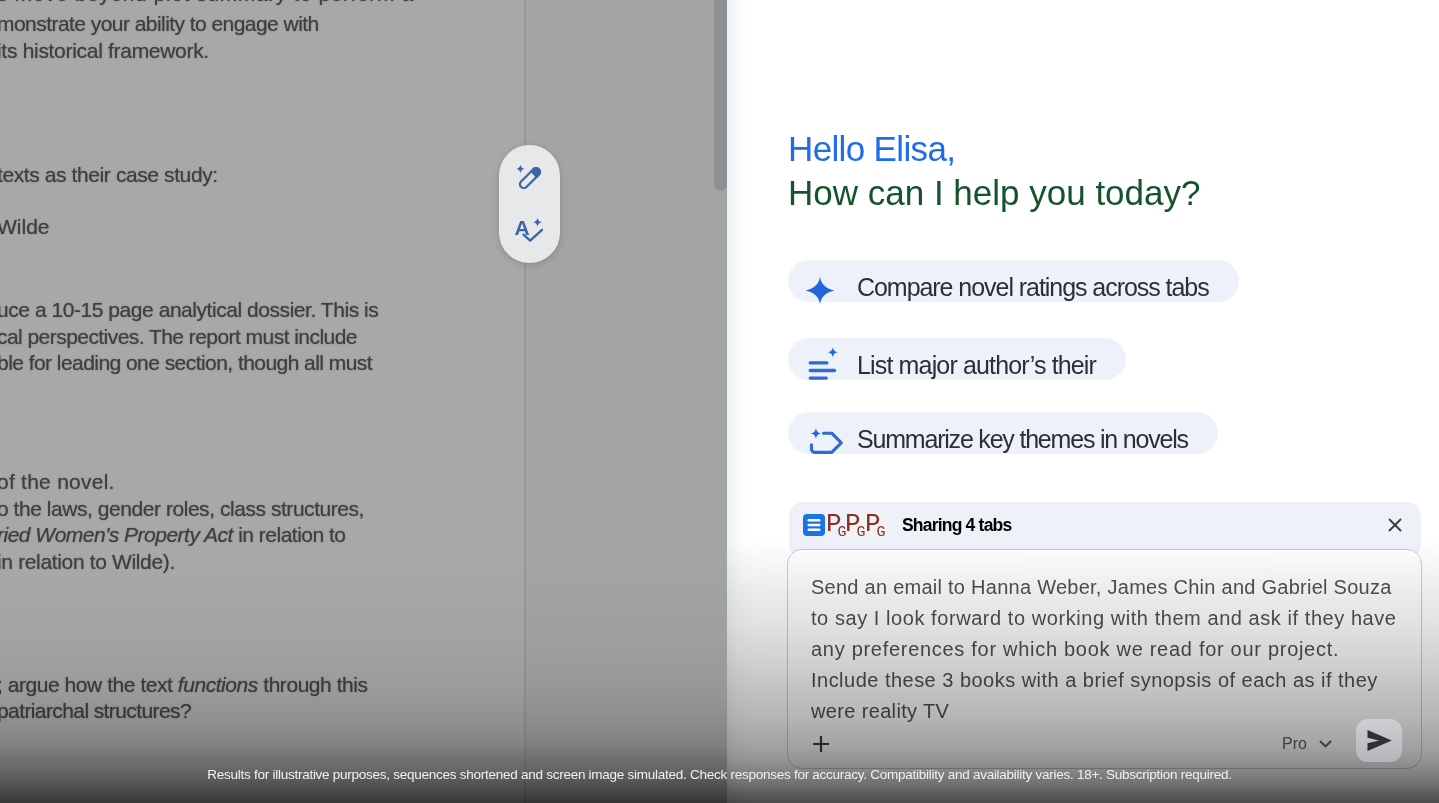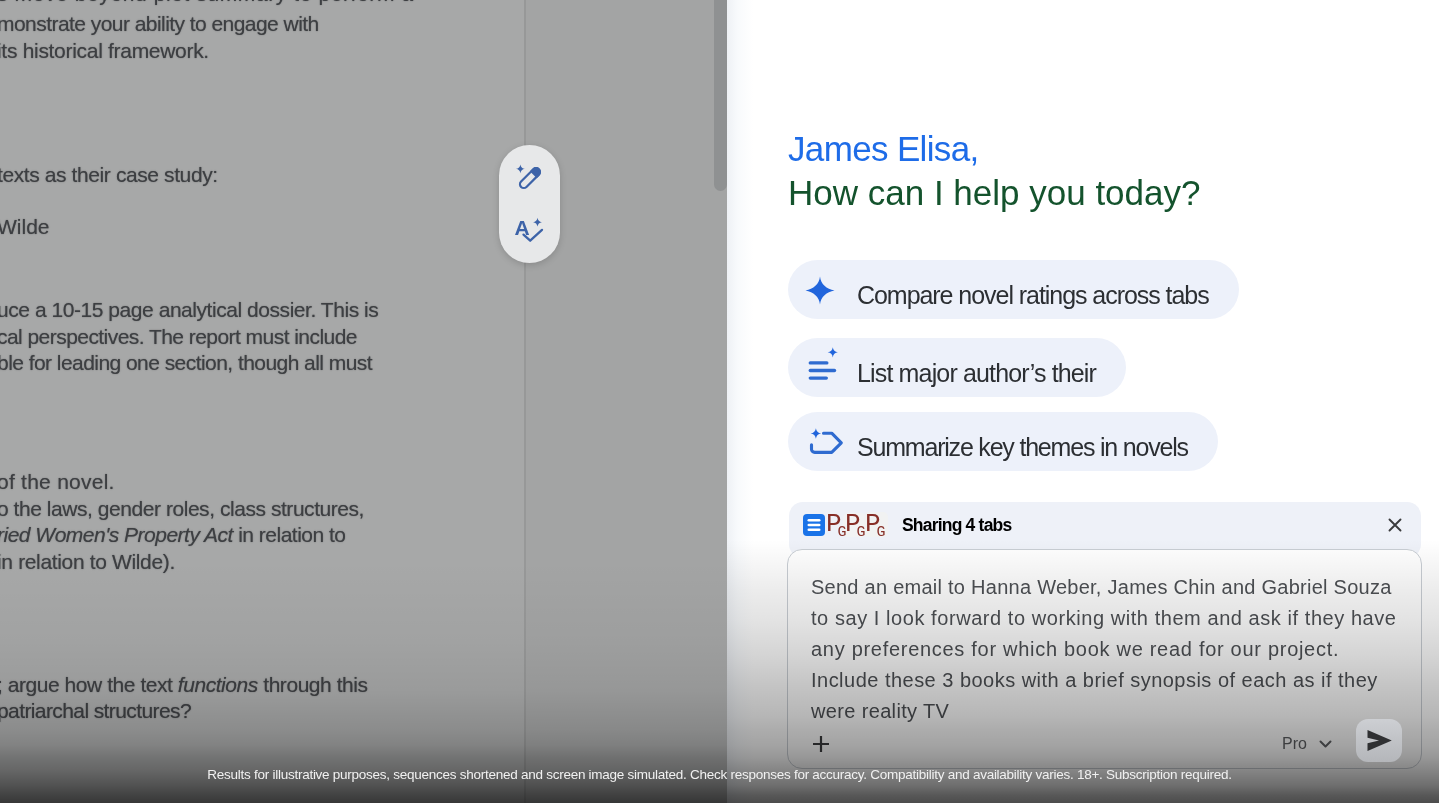--- a/index.html
+++ b/index.html
@@ -18,21 +18,21 @@
 
   
   #panel { left:727px; top:0; width:712px; height:803px; background:#ffffff; }
   #panel-edge { left:727px; top:0; width:26px; height:803px; background:linear-gradient(90deg, #eef1f5 0%, #f8fafc 40%, #ffffff 100%); }
 
   #hello { left:788px; top:127px; font-size:35px; line-height:44px; letter-spacing:0px; }
   #hello .blue { letter-spacing:-0.65px; }
   #hello .blue { color:#1e6ce8; }
   #hello .gray { color:#14532d; }
 
-  .chip { position:absolute; left:788px; height:59px; border-radius:30px; background:#edf1fa; display:flex; align-items:center; padding:12px 30px 0 18px; }
+  .chip { position:absolute; left:788px; height:42px; border-radius:30px; background:#edf1fa; display:flex; align-items:center; padding:12px 30px 0 18px; }
   .chip .cicon { width:29px; height:29px; margin-right:22px; flex:none; display:flex; align-items:center; justify-content:center; }
   .chip .ctext { font-size:25px; color:#2c2f33; letter-spacing:0px; white-space:nowrap; }
   #chip1 { top:260px; } #chip1 .ctext { letter-spacing:-1.05px; }
   #chip2 { top:338px; } #chip2 .ctext { letter-spacing:-0.85px; }
   #chip3 { top:412px;text-align:center; } #chip3 .ctext { letter-spacing:-1.2px; }
 
   
   #cardheader { left:789px; top:502px; width:632px; height:56px; border-radius:14px; background:#eef1f8; }
   #inputbox { left:787px; top:549px; width:635px; height:220px; border-radius:15px; background:#ffffff; border:1.5px solid #c9ced4; }
   #sharing { left:902px; top:514.5px; font-size:17.5px; font-weight:700; color:#000000; letter-spacing:-0.8px; }
@@ -87,21 +87,21 @@
   </svg>
   <svg class="abs" style="left:514px; top:216px;" width="30" height="27" viewBox="0 0 30 27">
     <text x="0.5" y="18.8" font-family="Liberation Sans, sans-serif" font-size="21" font-weight="bold" fill="#3d63a8">A</text>
     <path d="M23.5 1.8 C23.85 4.35 25.35 5.85 27.9 6.2 C25.35 6.55 23.85 8.05 23.5 10.6 C23.15 8.05 21.65 6.55 19.1 6.2 C21.65 5.85 23.15 4.35 23.5 1.8 Z" fill="#3d63a8"></path>
     <path d="M9.5 18.6 L16.2 24.7 L28 13.9" fill="none" stroke="#3d63a8" stroke-width="2.3" stroke-linecap="round" stroke-linejoin="round"></path>
   </svg>
 
   <div class="abs" id="panel"></div>
   <div class="abs" id="panel-edge"></div>
 
-  <div class="abs" id="hello"><span class="blue">James Elisa,</span><br><span class="gray">How can I help you today?</span></div>
+  <div class="abs" id="hello"><span class="blue">Hello Elisa,</span><br><span class="gray">How can I help you today?</span></div>
 
   <div class="chip" id="chip1">
     <span class="cicon"></span>
     <span class="ctext">Compare novel ratings across tabs</span>
   </div>
   <div class="chip" id="chip2">
     <span class="cicon"></span>
     <span class="ctext">List major author’s their</span>
   </div>
   <div class="chip" id="chip3">

